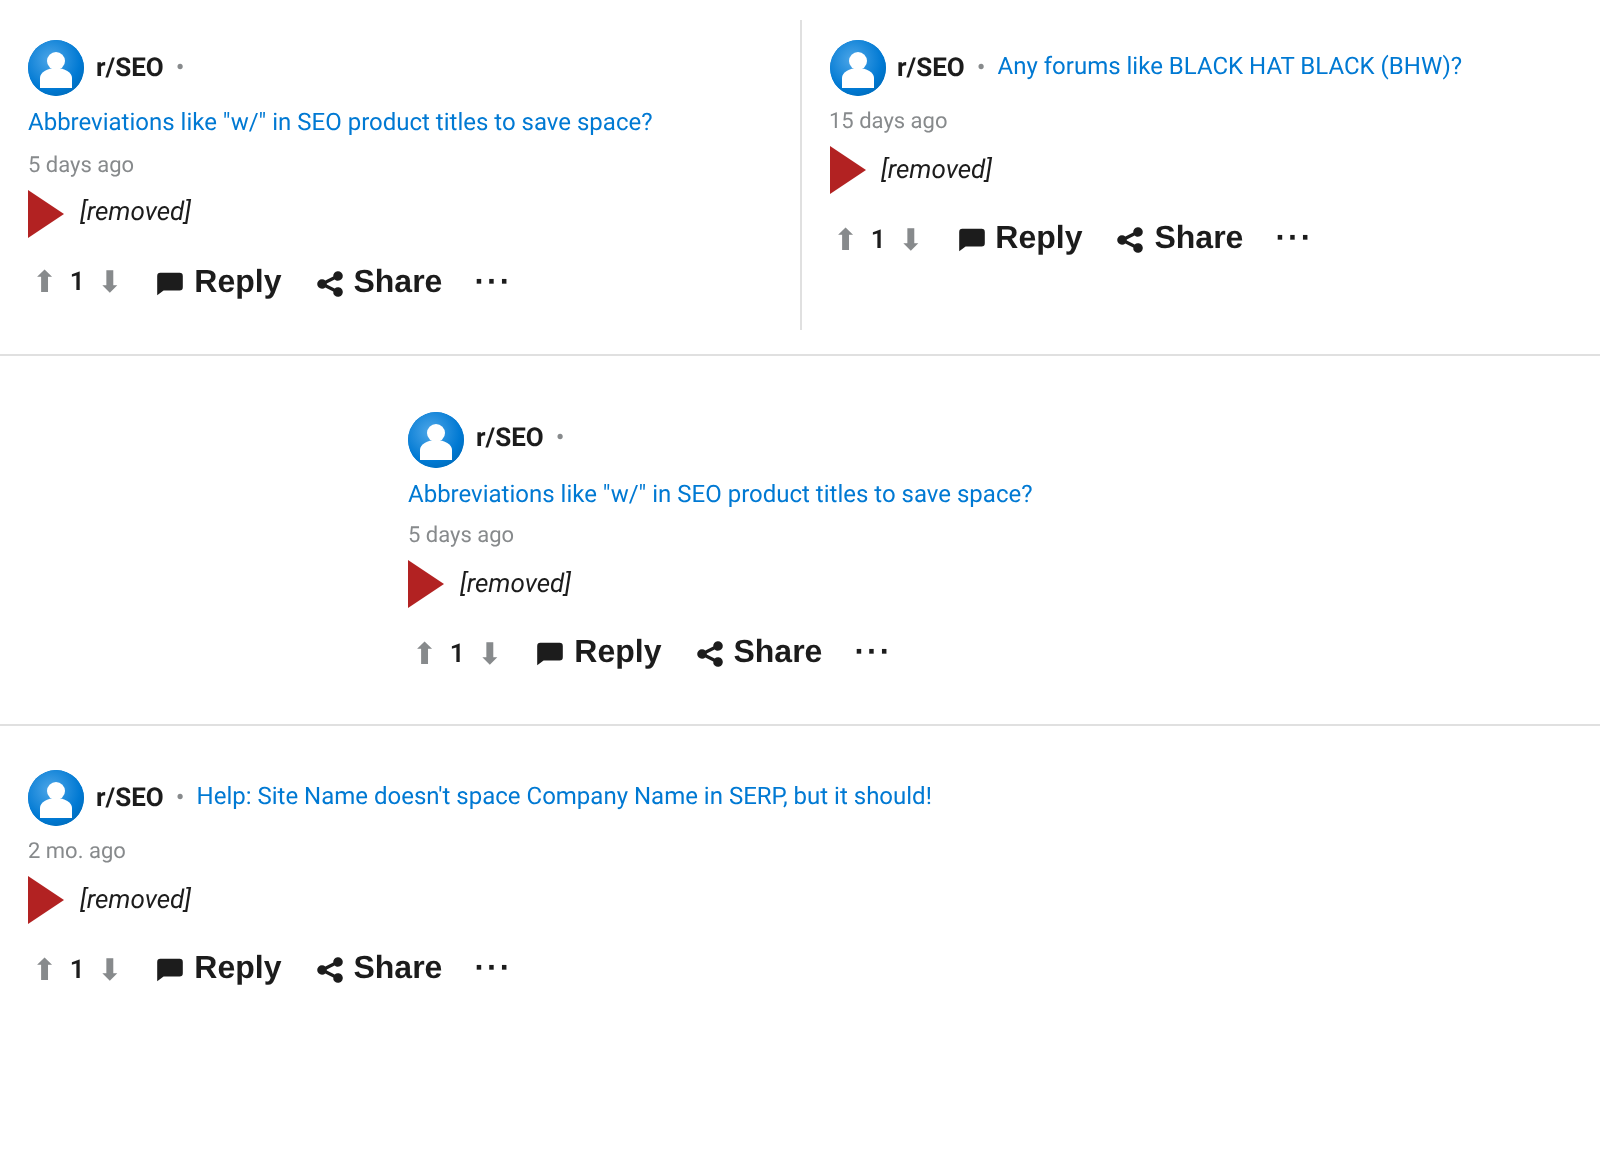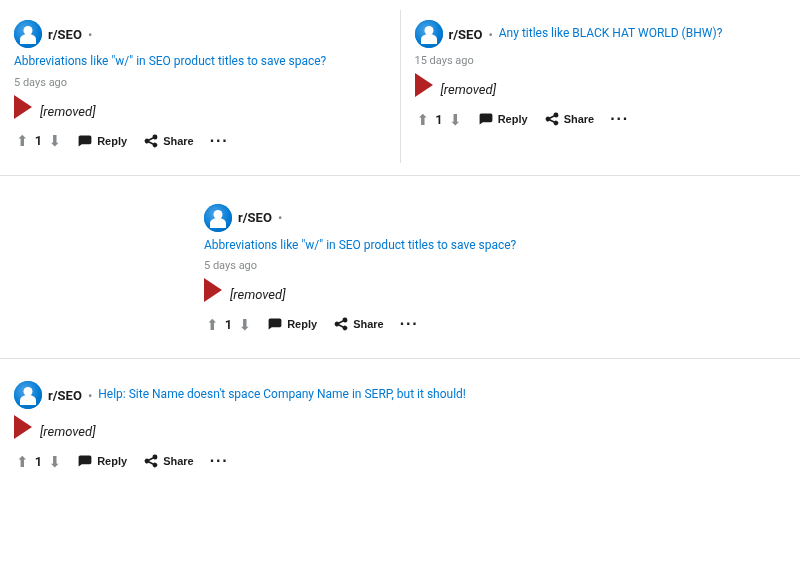--- a/index.html
+++ b/index.html
@@ -142,21 +142,21 @@
 
     .timestamp {
       font-size: 11px;
       color: #878a8c;
       margin-bottom: 4px;
       margin-top: 2px;
     }
 
     .removed-row {
       display: flex;
-      align-items: flex-end;
+      align-items: center;
       gap: 8px;
       margin-bottom: 8px;
       margin-top: 2px;
     }
 
     .arrow-icon {
       width: 0;
       height: 0;
       border-top: 12px solid transparent;
       border-bottom: 12px solid transparent;
@@ -206,21 +206,21 @@
     .action-btn {
       display: flex;
       align-items: center;
       gap: 4px;
       background: none;
       border: none;
       cursor: pointer;
       padding: 4px 6px;
       border-radius: 2px;
       color: #1c1c1c;
-      font-size: 11px;
+      font-size: 16px;
       font-weight: 600;
     }
 
     .action-btn svg {
       width: 16px;
       height: 16px;
     }
 
     .more-btn {
       background: none;
@@ -291,21 +291,21 @@
       </div>
     </div>
 
     <div class="comment-card">
       <div class="comment-header">
         <div class="avatar">
           <div class="avatar-inner"></div>
         </div>
         <span class="subreddit-name">r/SEO</span>
         <span class="dot-separator">•</span>
-        <span class="post-title">Any titles like BLACK HAT WORLD (BHW)?</span>
+        <span class="post-title">Any forums like BLACK HAT BLACK (BHW)?</span>
       </div>
       <div class="timestamp">15 days ago</div>
       <div class="removed-row">
         <div class="arrow-icon"></div>
         <span class="removed-text">[removed]</span>
       </div>
       <div class="action-bar">
         <div class="vote-area">
           <button class="vote-btn">
             <span class="upvote-icon">⬆</span>
@@ -378,20 +378,21 @@
   <div class="bottom-row">
     <div class="comment-card-full">
       <div class="comment-header">
         <div class="avatar">
           <div class="avatar-inner"></div>
         </div>
         <span class="subreddit-name">r/SEO</span>
         <span class="dot-separator">•</span>
         <span class="post-title">Help: Site Name doesn't space Company Name in SERP, but it should!</span>
       </div>
+      <div class="timestamp">2 mo. ago</div>
       <div class="removed-row">
         <div class="arrow-icon"></div>
         <span class="removed-text">[removed]</span>
       </div>
       <div class="action-bar">
         <div class="vote-area">
           <button class="vote-btn">
             <span class="upvote-icon">⬆</span>
           </button>
           <span class="vote-count">1</span>

